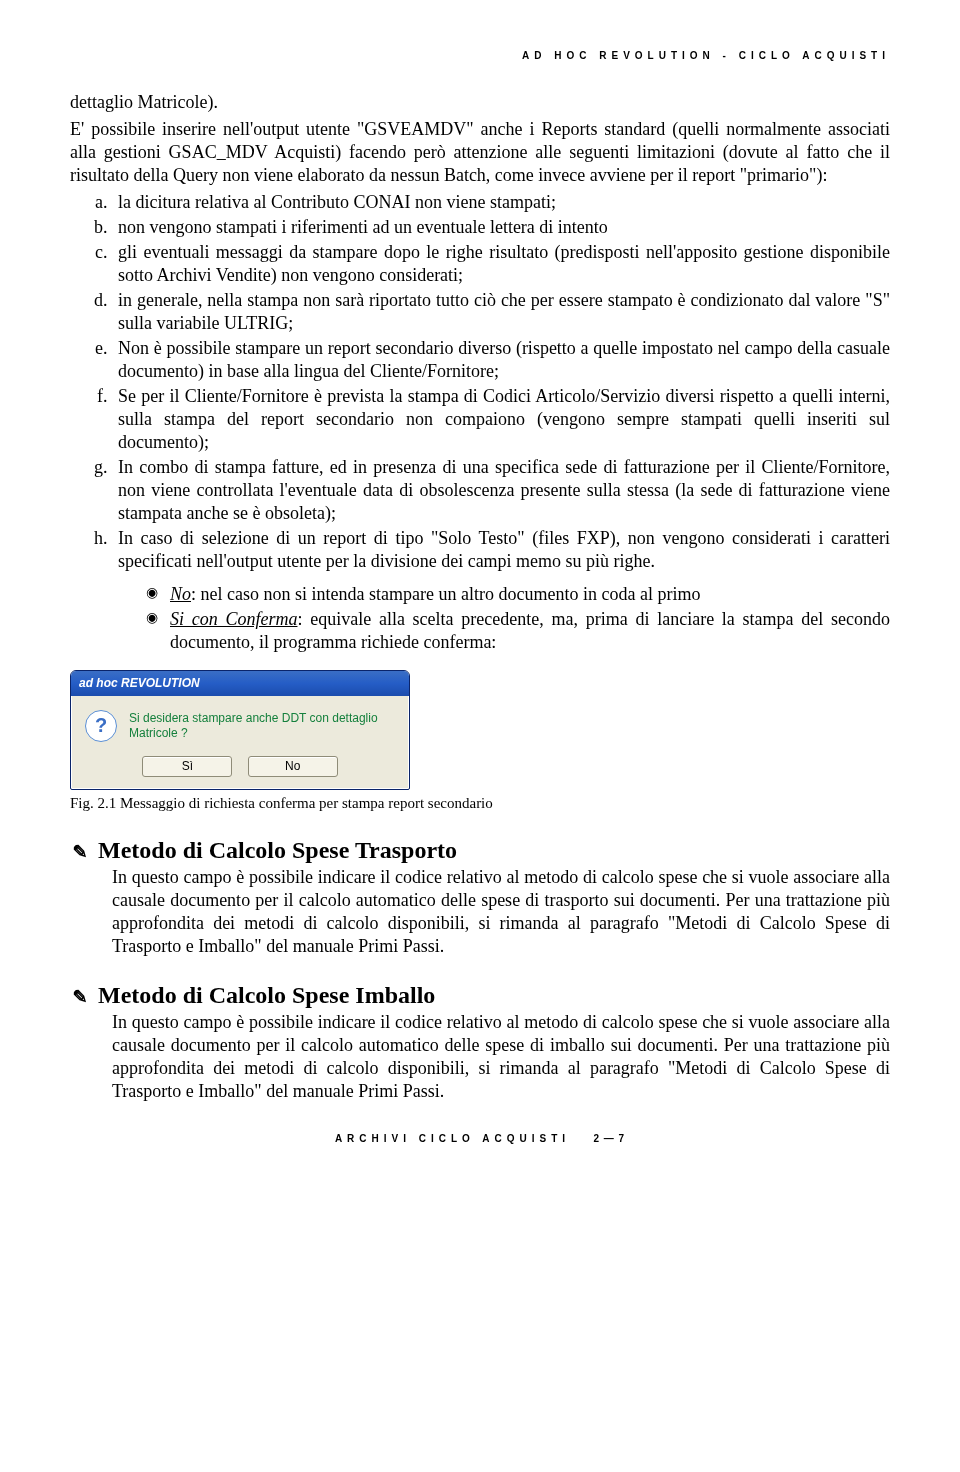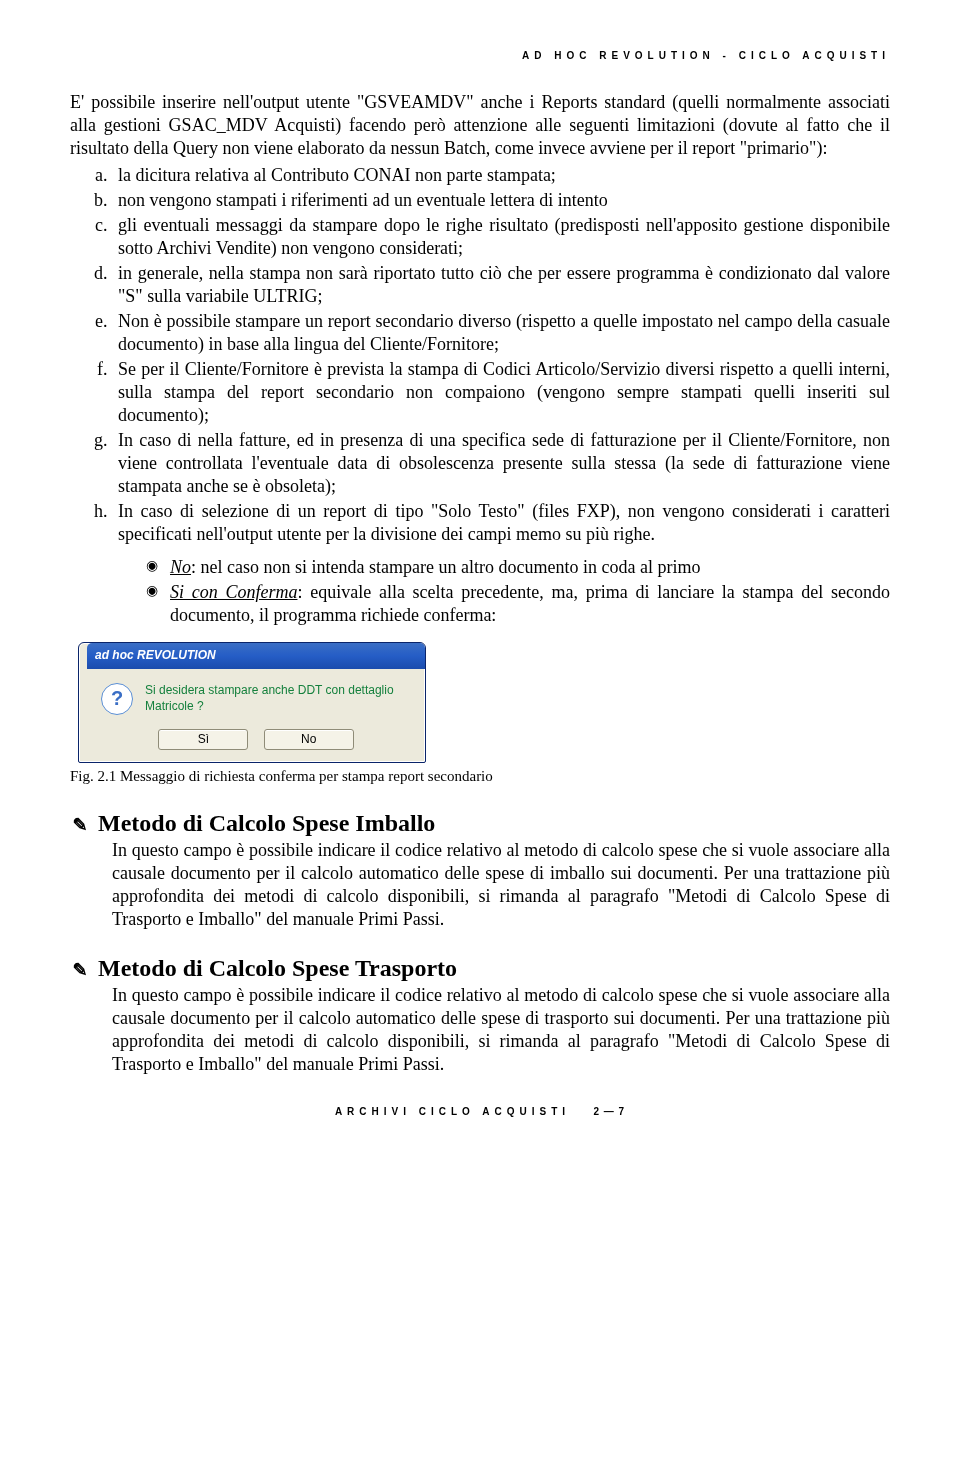--- a/index.html
+++ b/index.html
@@ -54,22 +54,21 @@
 
   
   .dlg {
     width: 338px;
     font-family: Tahoma, Arial, sans-serif;
     font-size: 12px;
     border: 1px solid #0a246a;
     border-radius: 6px 6px 2px 2px;
     background: #eceadc;
     box-shadow: 0 0 0 1px #fff inset;
-    margin-left: 8px;
-    padding-left: 8px;
+    margin-left: 0;
   }
   .dlg-titlebar {
     background: linear-gradient(#3a6ec5, #255dc6 50%, #1b4cad);
     color: #fff;
     font-weight: bold;
     font-style: italic;
     padding: 5px 8px;
     border-radius: 5px 5px 0 0;
     font-family: Verdana, Tahoma, sans-serif;
     font-size: 12px;
@@ -101,30 +100,31 @@
     box-shadow: 0 1px 0 #fff inset;
     cursor: pointer;
   }
 </style>
 </head>
 <body>
 
 <div class="page">
   <div class="header">AD HOC REVOLUTION - CICLO ACQUISTI</div>
 
+  <div class="intro">dettaglio Matricole).</div>
   <div class="intro">E' possibile inserire nell'output utente "GSVEAMDV" anche i Reports standard (quelli normalmente associati alla gestioni GSAC_MDV Acquisti) facendo però attenzione alle seguenti limitazioni (dovute al fatto che il risultato della Query non viene elaborato da nessun Batch, come invece avviene per il report "primario"):</div>
 
   <ul class="letter-list">
-    <li data-marker="a.">la dicitura relativa al Contributo CONAI non parte stampata;</li>
+    <li data-marker="a.">la dicitura relativa al Contributo CONAI non viene stampati;</li>
     <li data-marker="b.">non vengono stampati i riferimenti ad un eventuale lettera di intento</li>
     <li data-marker="c.">gli eventuali messaggi da stampare dopo le righe risultato (predisposti nell'apposito gestione disponibile sotto Archivi Vendite) non vengono considerati;</li>
-    <li data-marker="d.">in generale, nella stampa non sarà riportato tutto ciò che per essere programma è condizionato dal valore "S" sulla variabile ULTRIG;</li>
+    <li data-marker="d.">in generale, nella stampa non sarà riportato tutto ciò che per essere stampato è condizionato dal valore "S" sulla variabile ULTRIG;</li>
     <li data-marker="e.">Non è possibile stampare un report secondario diverso (rispetto a quelle impostato nel campo della casuale documento) in base alla lingua del Cliente/Fornitore;</li>
     <li data-marker="f.">Se per il Cliente/Fornitore è prevista la stampa di Codici Articolo/Servizio diversi rispetto a quelli interni, sulla stampa del report secondario non compaiono (vengono sempre stampati quelli inseriti sul documento);</li>
-    <li data-marker="g.">In caso di nella fatture, ed in presenza di una specifica sede di fatturazione per il Cliente/Fornitore, non viene controllata l'eventuale data di obsolescenza presente sulla stessa (la sede di fatturazione viene stampata anche se è obsoleta);</li>
+    <li data-marker="g.">In combo di stampa fatture, ed in presenza di una specifica sede di fatturazione per il Cliente/Fornitore, non viene controllata l'eventuale data di obsolescenza presente sulla stessa (la sede di fatturazione viene stampata anche se è obsoleta);</li>
     <li data-marker="h.">In caso di selezione di un report di tipo "Solo Testo" (files FXP), non vengono considerati i caratteri specificati nell'output utente per la divisione dei campi memo su più righe.</li>
   </ul>
 
   <ul class="bullets">
     <li><span class="u">No</span><span>: nel caso non si intenda stampare un altro documento in coda al primo</span></li>
     <li><span class="u">Si con Conferma</span><span>: equivale alla scelta precedente, ma, prima di lanciare la stampa del secondo documento, il programma richiede conferma:</span></li>
   </ul>
 
   <div class="figure">
     <div class="dlg">
@@ -137,30 +137,30 @@
         <span class="dlg-btn">Sì</span>
         <span class="dlg-btn">No</span>
       </div>
     </div>
     <div class="caption">Fig. 2.1 Messaggio di richiesta conferma per stampa report secondario</div>
   </div>
 
   <div class="section">
     <div class="section-title">
       <span class="icon pencil"></span>
-      <span>Metodo di Calcolo Spese Imballo</span>
+      <span>Metodo di Calcolo Spese Trasporto</span>
     </div>
-    <div class="section-body">In questo campo è possibile indicare il codice relativo al metodo di calcolo spese che si vuole associare alla causale documento per il calcolo automatico delle spese di imballo sui documenti. Per una trattazione più approfondita dei metodi di calcolo disponibili, si rimanda al paragrafo "Metodi di Calcolo Spese di Trasporto e Imballo" del manuale Primi Passi.</div>
+    <div class="section-body">In questo campo è possibile indicare il codice relativo al metodo di calcolo spese che si vuole associare alla causale documento per il calcolo automatico delle spese di trasporto sui documenti. Per una trattazione più approfondita dei metodi di calcolo disponibili, si rimanda al paragrafo "Metodi di Calcolo Spese di Trasporto e Imballo" del manuale Primi Passi.</div>
   </div>
 
   <div class="section">
     <div class="section-title">
       <span class="icon pencil"></span>
-      <span>Metodo di Calcolo Spese Trasporto</span>
+      <span>Metodo di Calcolo Spese Imballo</span>
     </div>
-    <div class="section-body">In questo campo è possibile indicare il codice relativo al metodo di calcolo spese che si vuole associare alla causale documento per il calcolo automatico delle spese di trasporto sui documenti. Per una trattazione più approfondita dei metodi di calcolo disponibili, si rimanda al paragrafo "Metodi di Calcolo Spese di Trasporto e Imballo" del manuale Primi Passi.</div>
+    <div class="section-body">In questo campo è possibile indicare il codice relativo al metodo di calcolo spese che si vuole associare alla causale documento per il calcolo automatico delle spese di imballo sui documenti. Per una trattazione più approfondita dei metodi di calcolo disponibili, si rimanda al paragrafo "Metodi di Calcolo Spese di Trasporto e Imballo" del manuale Primi Passi.</div>
   </div>
 
 
   <div class="footer">
     <span>ARCHIVI CICLO ACQUISTI</span>&nbsp;&nbsp;&nbsp;<span class="pg">2 — 7</span>
   </div>
 </div>
 
 </body></html>

